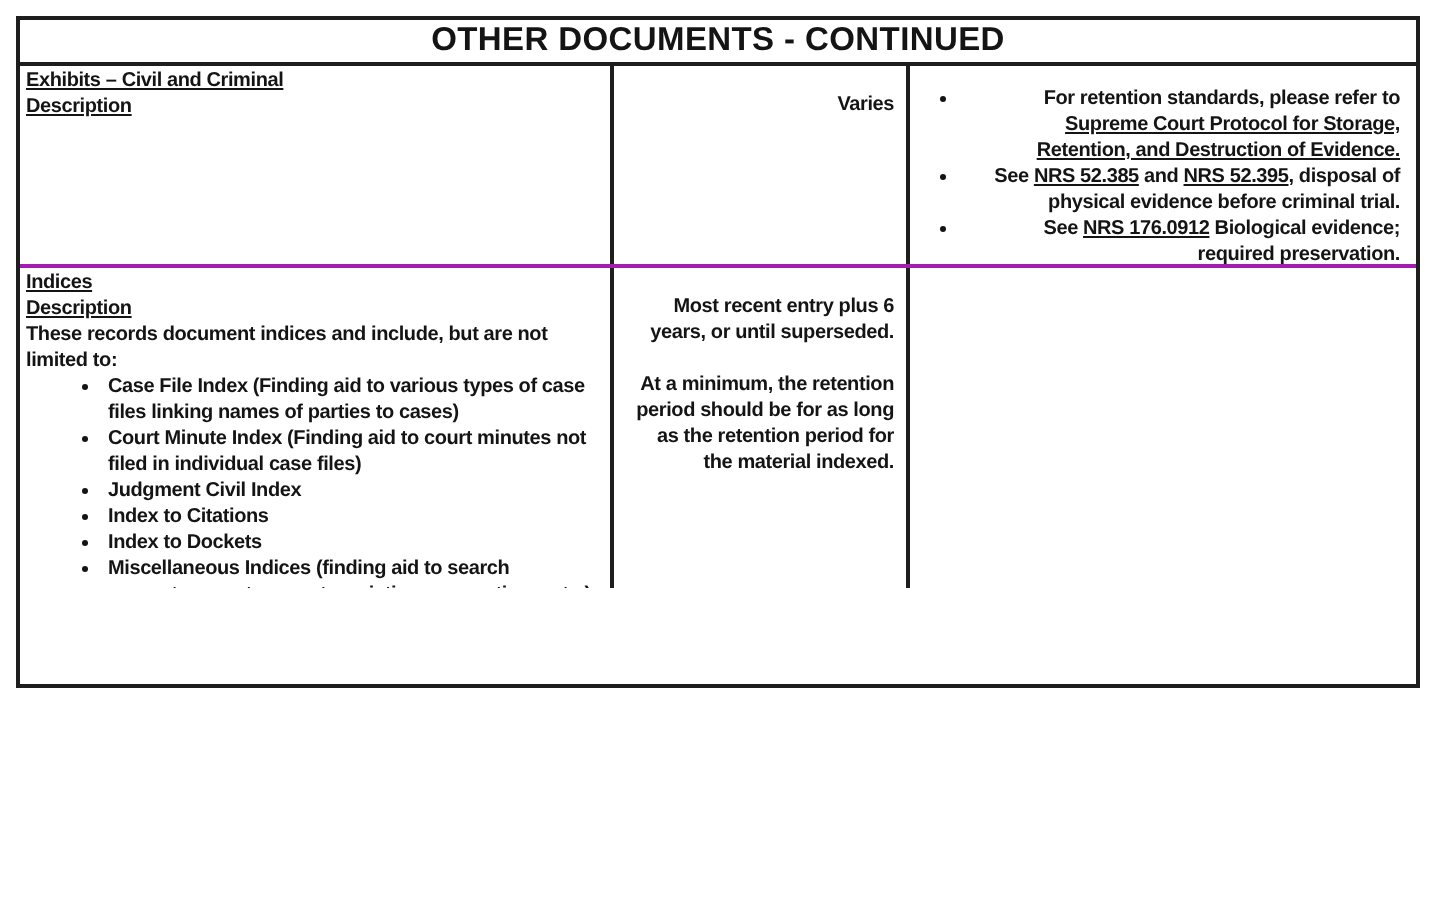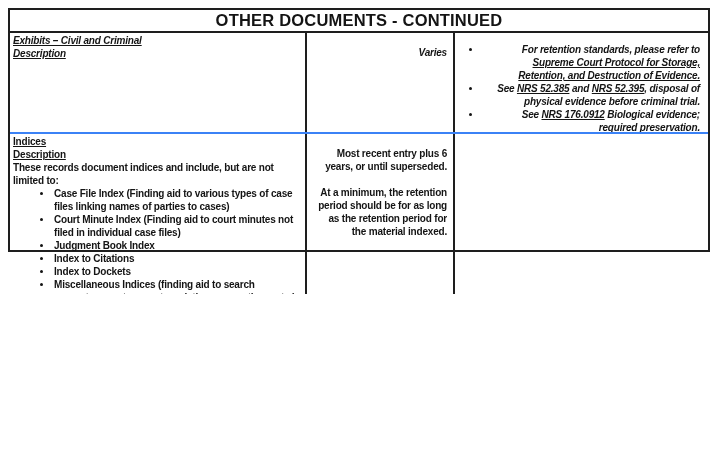--- a/index.html
+++ b/index.html
@@ -2,37 +2,37 @@
 <html><head>
 <meta charset="utf-8">
 <style>
   html,body{margin:0;padding:0;}
   body{
     width:720px;height:456px;background:#ffffff;position:relative;overflow:hidden;
     font-family:"Liberation Sans", sans-serif;color:#141414;
     -webkit-font-smoothing:antialiased;
   }
   .doc-table{
-    position:absolute;left:8px;top:8px;width:702px;height:244px;
+    position:absolute;left:8px;top:8px;width:702px;height:336px;
     border:2px solid #1e1e1e;box-sizing:border-box;background:#fff;
   }
   .title-row{
     height:21px;border-bottom:2px solid #1e1e1e;box-sizing:content-box;
     text-align:center;font-weight:bold;font-size:16.5px;line-height:21px;letter-spacing:0.2px;
   }
   .grid{display:grid;grid-template-columns:297px 148px 1fr;}
   .cell{border-right:2px solid #1e1e1e;box-sizing:border-box;overflow:hidden;}
   .cell.last{border-right:none;}
   .header-row{border-bottom:2px solid #1e1e1e;}
   .header-row .cell{
     font-weight:bold;font-size:10.5px;text-align:center;height:13px;line-height:13px;
     padding-top:1px;padding-bottom:0;
   }
   .body-row{font-size:10px;font-weight:bold;line-height:13px;letter-spacing:-0.2px;}
-  .row1{height:99px;border-bottom:2px solid #3b82f6;font-style:italic;}
+  .row1{height:99px;border-bottom:2px solid #a21caf;}
   .row2{height:160px;}
   .c1{padding:1px 6px 0 3px;}
   .hd{text-decoration:underline;}
   .txt{text-decoration:none;}
   ul.blt{margin:0;padding:0 0 0 40px;list-style:disc;}
   ul.blt li{padding-left:1px;margin:0;}
   ul.blt.cite{padding-left:23px;text-align:right;}
   ul.blt.cite li{padding-left:6px;}
   .c3{padding:10px 8px 0 4px;}
   .ret{padding:13px 6px 0 6px;text-align:right;}
@@ -67,21 +67,21 @@
   </div>
 
   <div class="grid body-row row2">
     <div class="cell c1">
       <div class="hd">Indices</div>
       <div class="hd">Description</div>
       <div class="txt">These records document indices and include, but are not limited to:</div>
       <ul class="blt">
           <li>Case File Index (Finding aid to various types of case files linking names of parties to cases)</li>
           <li>Court Minute Index (Finding aid to court minutes not filed in individual case files)</li>
-          <li>Judgment Book Index</li>
+          <li>Judgment Civil Index</li>
           <li>Index to Citations</li>
           <li>Index to Dockets</li>
           <li>Miscellaneous Indices (finding aid to search warrants, arrest warrants, evictions, executions, etc.)</li>
         </ul>
     </div>
     <div class="cell">
       <div class="ret">
           <div>Most recent entry plus 6 years, or until superseded.</div>
           <div>At a minimum, the retention period should be for as long as the retention period for the material indexed.</div>
         </div>

